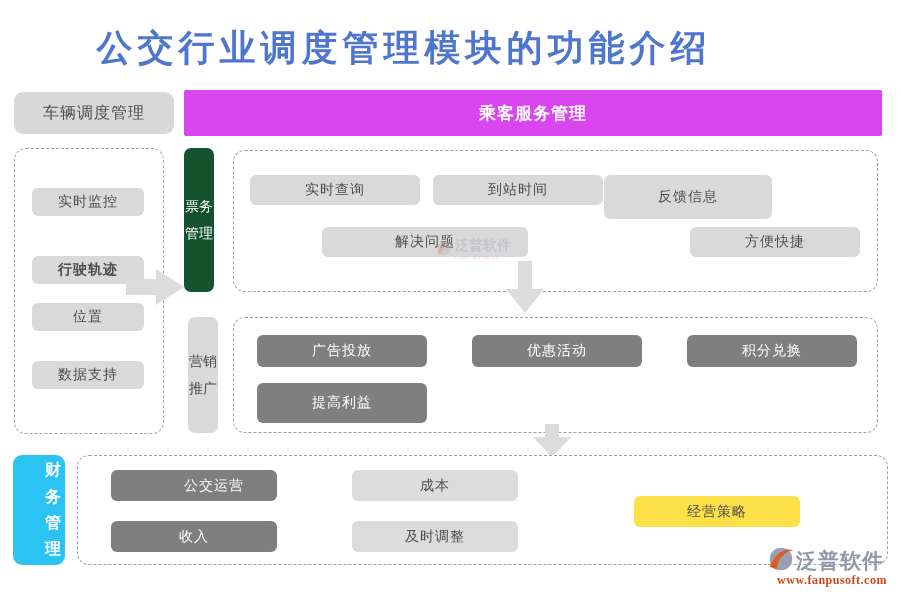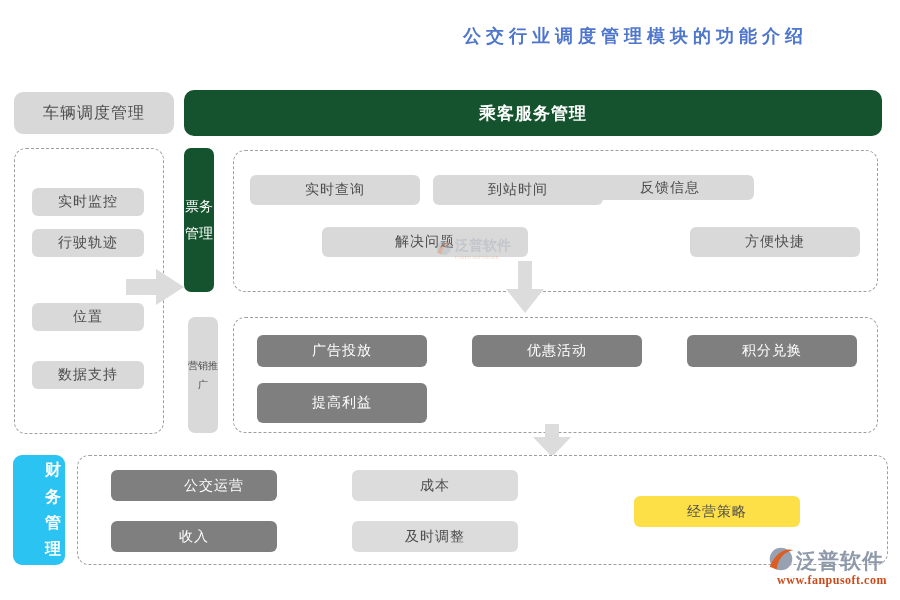--- a/index.html
+++ b/index.html
@@ -1,20 +1,20 @@
 <!DOCTYPE html>
 <html><head>
 <meta charset="utf-8">
 <style>
   html,body{margin:0;padding:0;background:#ffffff;}
   .canvas{position:relative;width:900px;height:600px;background:#ffffff;overflow:hidden;
           font-family:"Liberation Serif",serif;}
   .abs{position:absolute;box-sizing:border-box;}
 
-  .title{left:0;top:24px;width:808px;text-align:right;font-size:18px;font-weight:bold;
+  .title{left:0;top:24px;width:808px;text-align:center;font-size:36px;font-weight:bold;
          color:#4f76cd;letter-spacing:5px;}
 
   
   .vehicle-header{left:14px;top:92px;width:160px;height:42px;background:#d8d8d8;border-radius:9px;
                   display:flex;align-items:center;justify-content:center;font-size:16px;color:#4d4d4d;letter-spacing:1px;}
 
   
   .dashed{border:1px dashed #9e9e9e;border-radius:12px;background:#ffffff;}
   .left-container{left:14px;top:148px;width:150px;height:286px;}
   .ticket-container{left:233px;top:150px;width:645px;height:142px;}
@@ -24,37 +24,37 @@
   
   .litem{background:#d9d9d9;border-radius:6px;display:flex;align-items:center;justify-content:center;
          font-size:14px;color:#4d4d4d;letter-spacing:1px;}
   
   .ditem{background:#7f7f7f;border-radius:6px;display:flex;align-items:center;justify-content:center;
          font-size:14px;color:#ffffff;letter-spacing:1px;}
 
   .l-item{left:32px;width:112px;height:28px;}
 
   
-  .passenger-header{left:184px;top:90px;width:698px;height:46px;background:#14532d;border-radius:10px;
+  .passenger-header{left:184px;top:90px;width:698px;height:46px;background:#d946ef;border-radius:2px;
                     display:flex;align-items:center;justify-content:center;font-size:17px;font-weight:bold;
                     color:#ffffff;letter-spacing:1px;}
 
   
   .vlabel{display:flex;align-items:center;justify-content:center;text-align:center;
           word-break:break-all;line-height:1.95;}
   .ticket-label{left:184px;top:148px;width:30px;height:144px;background:#14532d;border-radius:7px;
                 color:#ffffff;font-size:14px;}
   .marketing-label{left:188px;top:317px;width:30px;height:116px;background:#d9d9d9;border-radius:7px;
-                   color:#4d4d4d;font-size:10px;}
+                   color:#4d4d4d;font-size:14px;}
   .finance-label{left:13px;top:455px;width:52px;height:110px;background:#2ac3f2;border-radius:9px;
                  color:#ffffff;font-size:16px;font-weight:bold;line-height:1.65;padding-left:28px;}
 
   .t1-0{left:250px;top:175px;width:170px;height:30px;}
   .t1-1{left:433px;top:175px;width:170px;height:30px;}
-  .t1-2{left:586px;top:175px;width:168px;height:25px;}
+  .t1-2{left:604px;top:175px;width:168px;height:44px;}
   .t2-0{left:322px;top:227px;width:206px;height:30px;}
   .t2-1{left:506px;top:227px;width:170px;height:30px;}
   .t2-2{left:690px;top:227px;width:170px;height:30px;}
 
   .m1-0{left:257px;top:335px;width:170px;height:32px;}
   .m1-1{left:472px;top:335px;width:170px;height:32px;}
   .m1-2{left:687px;top:335px;width:170px;height:32px;}
   .m2-0{left:257px;top:383px;width:170px;height:40px;}
 
   .b-0{left:111px;top:470px;width:166px;height:31px;padding-left:40px;}
@@ -82,21 +82,21 @@
 <body>
 
 <div class="canvas">
 
   <div class="abs title">公交行业调度管理模块的功能介绍</div>
 
   <div class="abs vehicle-header">车辆调度管理</div>
 
   <div class="abs dashed left-container"></div>
   <div class="abs litem l-item" style="top:188px;">实时监控</div>
-  <div class="abs litem l-item" style="top:229px;">行驶轨迹</div>
+  <div class="abs litem l-item" style="top:256px;font-weight:bold;">行驶轨迹</div>
   <div class="abs litem l-item" style="top:303px;">位置</div>
   <div class="abs litem l-item" style="top:361px;">数据支持</div>
 
   <svg class="abs arrow-right" width="58" height="36" viewBox="0 0 58 36">
     <polygon points="0,10 30,10 30,0 58,18 30,36 30,26 0,26" fill="#dcdcdc"></polygon>
   </svg>
 
   <div class="abs passenger-header">乘客服务管理</div>
 
   <div class="abs vlabel ticket-label">票务管理</div>

